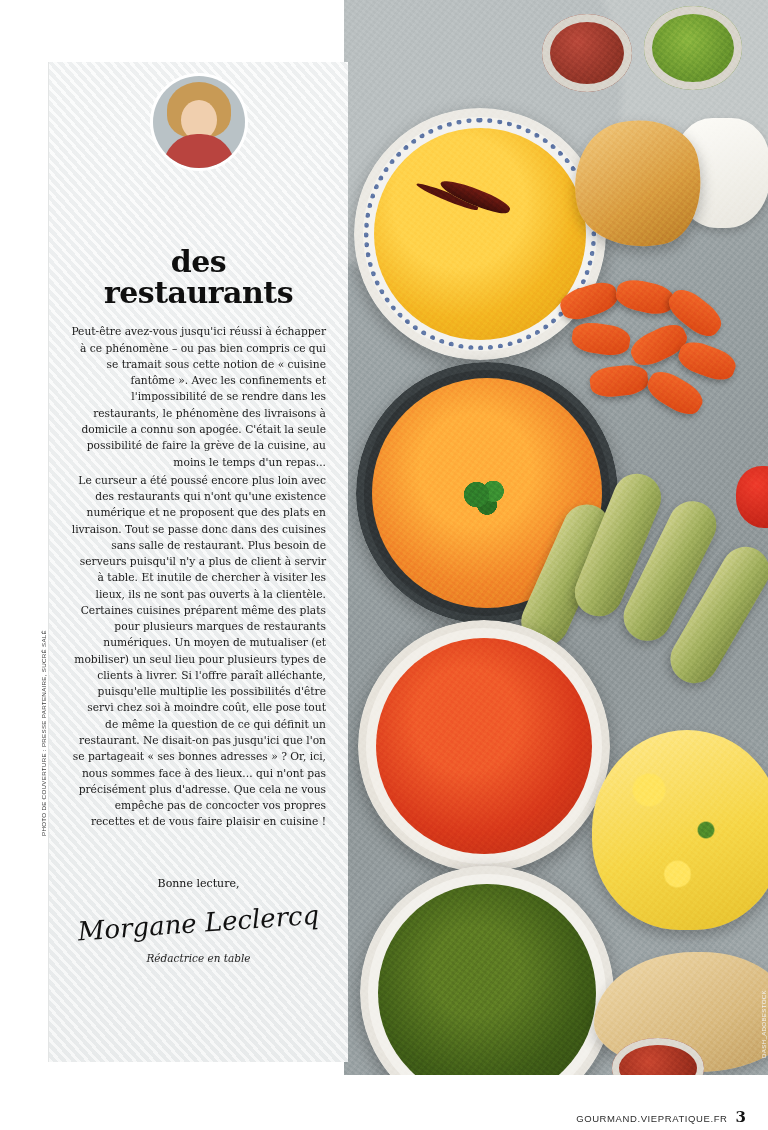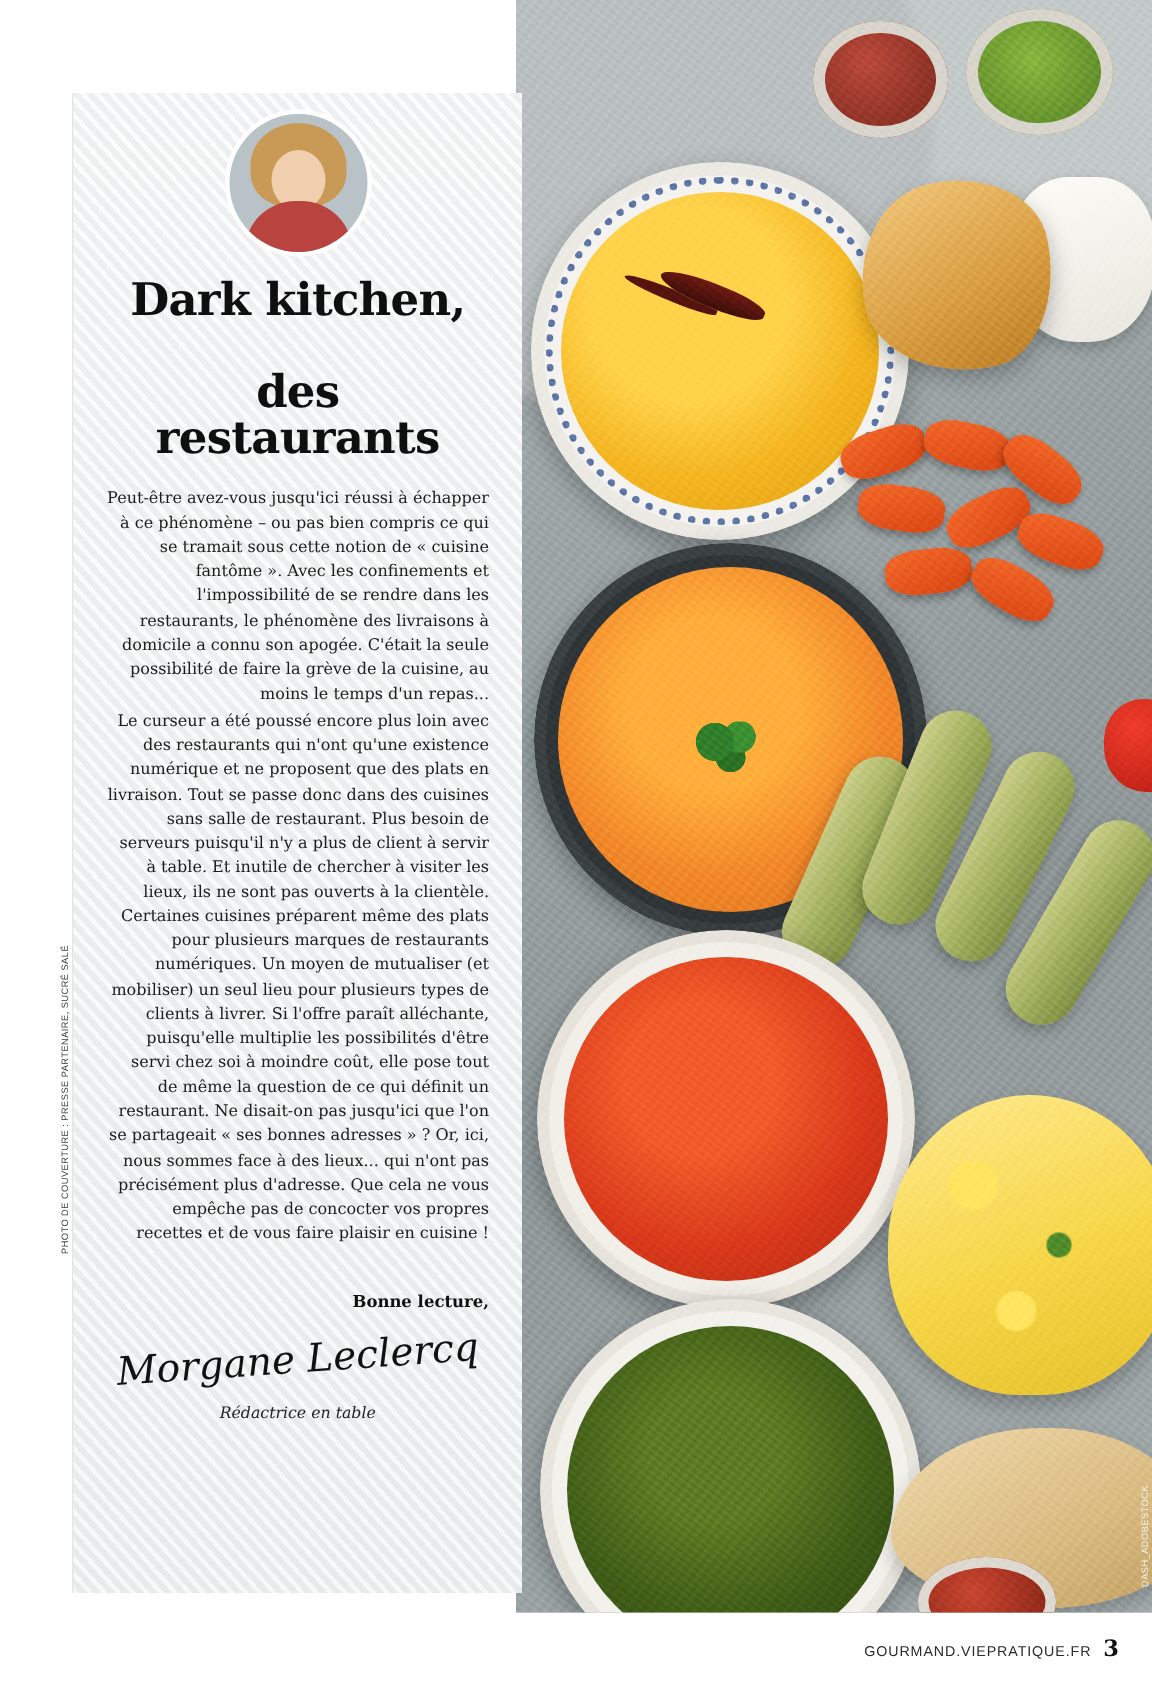--- a/index.html
+++ b/index.html
@@ -207,24 +207,24 @@
     font-size: 10.7px;
     line-height: 1.52;
     text-align: right;
     color: #1b1b1b;
   }
   .body-text p { margin: 0 0 0 0; }
   .body-text p + p { margin-top: 2px; }
 
   .signoff {
     font-family: "DejaVu Serif", serif;
-    font-weight: 700;
+    font-weight: 400;
     font-size: 11px;
-    text-align: right;
-    margin-top: 30px;
+    text-align: center;
+    margin-top: 46px;
     color: #111;
   }
   .signature {
     text-align: center;
     margin-top: 18px;
     font-family: "DejaVu Serif", serif;
     font-style: italic;
     font-size: 26px;
     color: #111;
     transform: rotate(-4deg);
@@ -247,21 +247,21 @@
   }
   .credit-right {
     position: absolute; left: 760px; top: 1058px;
     transform: rotate(-90deg); transform-origin: left top;
     font-size: 6.2px; letter-spacing: .3px; color: #f2f2f2;
     white-space: nowrap;
   }
 
   
   .footer {
-    position: absolute; right: 22px; bottom: 22px;
+    position: absolute; right: 22px; bottom: 4px;
     display: flex; align-items: baseline; gap: 8px;
   }
   .footer .site {
     font-size: 9.5px; letter-spacing: .6px; color: #2b2b2b;
     font-family: "Liberation Sans", sans-serif;
   }
   .footer .pageno {
     font-family: "DejaVu Serif", serif; font-weight: 700;
     font-size: 15px; color: #111;
   }
@@ -332,21 +332,21 @@
   <div class="left-col">
     <div class="content">
 
       <div class="avatar">
         <div class="hair"></div>
         <div class="face"></div>
         <div class="body"></div>
       </div>
 
       <h1 class="headline">
-        <span>Dark kitchen,</span><br>
+        <br>
         <br>
         <span>des</span><br>
         <span>restaurants</span><br>
       </h1>
 
       <div class="body-text">
         <p>Peut-être avez-vous jusqu'ici réussi à échapper à ce phénomène – ou pas bien compris ce qui se tramait sous cette notion de « cuisine fantôme ». Avec les confinements et l'impossibilité de se rendre dans les restaurants, le phénomène des livraisons à domicile a connu son apogée. C'était la seule possibilité de faire la grève de la cuisine, au moins le temps d'un repas...</p>
         <p>Le curseur a été poussé encore plus loin avec des restaurants qui n'ont qu'une existence numérique et ne proposent que des plats en livraison. Tout se passe donc dans des cuisines sans salle de restaurant. Plus besoin de serveurs puisqu'il n'y a plus de client à servir à table. Et inutile de chercher à visiter les lieux, ils ne sont pas ouverts à la clientèle. Certaines cuisines préparent même des plats pour plusieurs marques de restaurants numériques. Un moyen de mutualiser (et mobiliser) un seul lieu pour plusieurs types de clients à livrer. Si l'offre paraît alléchante, puisqu'elle multiplie les possibilités d'être servi chez soi à moindre coût, elle pose tout de même la question de ce qui définit un restaurant. Ne disait-on pas jusqu'ici que l'on se partageait « ses bonnes adresses » ? Or, ici, nous sommes face à des lieux... qui n'ont pas précisément plus d'adresse. Que cela ne vous empêche pas de concocter vos propres recettes et de vous faire plaisir en cuisine !</p>
       </div>
 

